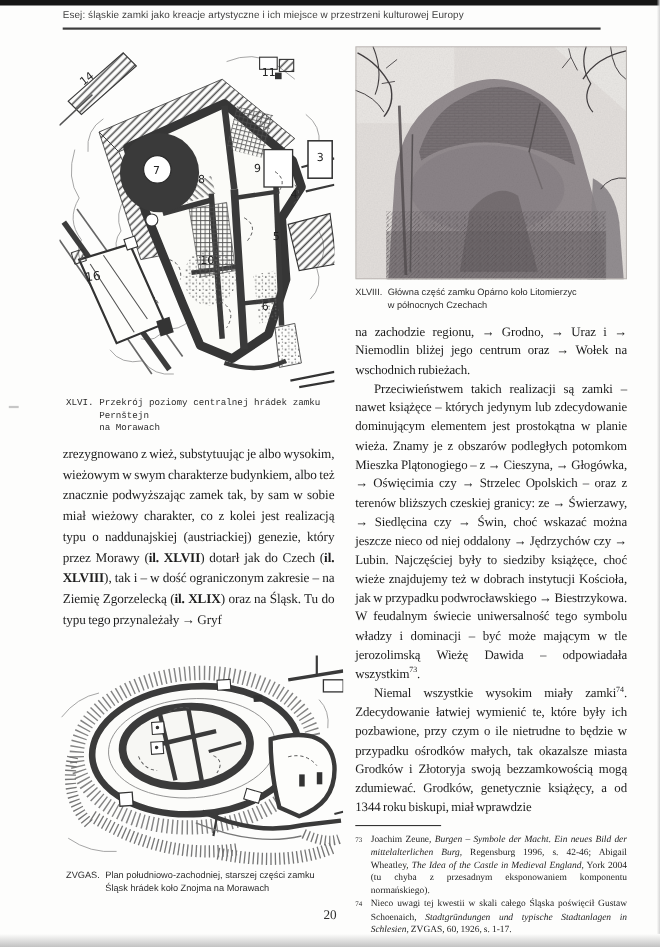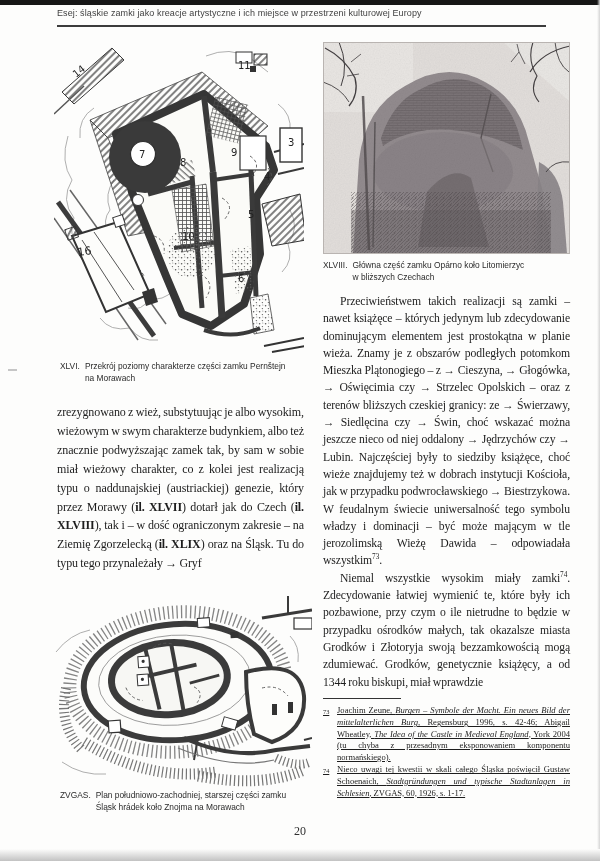--- a/index.html
+++ b/index.html
@@ -22,21 +22,21 @@
   .body-text{text-align:justify;hyphens:auto;-webkit-hyphens:auto;}
   .left-par{position:absolute;left:57px;top:403px;width:247px;font-size:12px;
         line-height:18.9px;letter-spacing:-.1px;word-spacing:-.6px;}
   .right-col{position:absolute;left:323px;top:293px;width:247px;font-size:11.7px;
         line-height:17.3px;letter-spacing:-.1px;word-spacing:-.6px;}
   .right-col p{margin:0;}
   .right-col p.ind{text-indent:17px;}
   sup{font-size:.62em;line-height:0;vertical-align:super;}
   .fn-rule{width:78px;height:1.6px;background:#333;margin:7px 0 6px 0;}
   .footnote{display:flex;font-size:8.6px;line-height:11.6px;letter-spacing:0;
-        word-spacing:-.3px;text-align:justify;margin-bottom:1px;text-decoration:underline;}
+        word-spacing:-.3px;text-align:justify;margin-bottom:1px;}
   .footnote .fn-num{flex:0 0 14px;font-size:6.3px;padding-top:1px;}
   .footnote .fn-body{flex:1;}
   .page-number{position:absolute;left:0;top:824px;width:600px;text-align:center;
         font-size:12px;color:#2f2f2f;}
   .margin-dash{position:absolute;left:8px;top:369px;width:9px;height:2px;background:#c6c6c6;}
   svg text{font-family:"DejaVu Sans",sans-serif;fill:#232323;}
 </style>
 </head>
 <body>
 
@@ -151,23 +151,23 @@
         <text x="234" y="106">3</text>
         <text x="210" y="140">4</text>
         <text x="194" y="178">5</text>
         <text x="184" y="242">6</text>
         <text x="128" y="200">10</text>
         <text x="24" y="216" font-size="11" transform="rotate(-8 24 216)">16</text>
       </g>
     </svg>
   </div>
 
-  <div class="caption" style="left:60px;top:361px;width:245px;">
+  <div class="caption" style="left:60px;top:361px;width:245px;font-family:Liberation Mono, monospace;">
     <span class="cap-label">XLVI.</span>
-    <span class="cap-text">Przekrój poziomy charakterze części zamku Pernštejn
+    <span class="cap-text">Przekrój poziomy centralnej hrádek zamku Pernštejn
 na Morawach</span>
   </div>
 
   <div class="left-par body-text"><span>zrezygnowano z wież, substytuując je albo wysokim, wieżowym w swym charakterze budynkiem, albo też znacznie podwyższając zamek tak, by sam w sobie miał wieżowy charakter, co z kolei jest realizacją typu o naddunajskiej (austriackiej) genezie, który przez Morawy (</span><span style="font-weight: bold;">il. XLVII</span><span>) dotarł jak do Czech (</span><span style="font-weight: bold;">il. XLVIII</span><span>), tak i – w dość ograniczonym zakresie – na Ziemię Zgorzelecką (</span><span style="font-weight: bold;">il. XLIX</span><span>) oraz na Śląsk. Tu do typu tego przynależały → Gryf</span></div>
 
   <div class="fig" style="left:48px;top:592px;width:264px;height:196px;">
     <svg viewBox="0 0 264 196" width="264" height="196">
       <g stroke="#999" stroke-width=".8" fill="none">
         <path d="M8,60 q14,-18 34,-22"></path>
           <path d="M242,44 q10,10 8,26"></path>
@@ -274,25 +274,26 @@
         <path d="M247,120 q-16,-2 -24,10" stroke-width=".9"></path>
       </g>
       <rect x="0" y="0" width="247" height="212" filter="url(#grain)" opacity=".14" style="mix-blend-mode:multiply"></rect>
       <rect x=".5" y=".5" width="246" height="211" fill="none" stroke="#b9b4b1"></rect>
     </svg>
   </div>
 
   <div class="caption" style="left:323px;top:260px;width:247px;">
     <span class="cap-label">XLVIII.</span>
     <span class="cap-text">Główna część zamku Opárno koło Litomierzyc
-w bliższych Czechach</span>
+w północnych Czechach</span>
   </div>
 
   <div class="right-col">
     <div class="body-text">
+      <p><span>na zachodzie regionu, → Grodno, → Uraz i → Niemodlin bliżej jego centrum oraz → Wołek na wschodnich rubieżach.</span></p>
       <p class="ind"><span>Przeciwieństwem takich realizacji są zamki – nawet książęce – których jedynym lub zdecydowanie dominującym elementem jest prostokątna w planie wieża. Znamy je z obszarów podległych potomkom Mieszka Plątonogiego – z → Cieszyna, → Głogówka, → Oświęcimia czy → Strzelec Opolskich – oraz z terenów bliższych czeskiej granicy: ze → Świerzawy, → Siedlęcina czy → Świn, choć wskazać można jeszcze nieco od niej oddalony → Jędrzychów czy → Lubin. Najczęściej były to siedziby książęce, choć wieże znajdujemy też w dobrach instytucji Kościoła, jak w przypadku podwrocławskiego → Biestrzykowa. W feudalnym świecie uniwersalność tego symbolu władzy i dominacji – być może mającym w tle jerozolimską Wieżę Dawida – odpowiadała wszystkim</span><sup>73</sup><span>.</span></p>
       <p class="ind"><span>Niemal wszystkie wysokim miały zamki</span><sup>74</sup><span>. Zdecydowanie łatwiej wymienić te, które były ich pozbawione, przy czym o ile nietrudne to będzie w przypadku ośrodków małych, tak okazalsze miasta Grodków i Złotoryja swoją bezzamkowością mogą zdumiewać. Grodków, genetycznie książęcy, a od 1344 roku biskupi, miał wprawdzie</span></p>
     </div>
     <div class="fn-rule"></div>
     <div class="footnote">
       <span class="fn-num">73</span>
       <span class="fn-body"><span>Joachim Zeune, </span><span style="font-style: italic;">Burgen – Symbole der Macht. Ein neues Bild der mittelalterlichen Burg</span><span>, Regensburg 1996, s. 42-46; Abigail Wheatley, </span><span style="font-style: italic;">The Idea of the Castle in Medieval England</span><span>, York 2004 (tu chyba z przesadnym eksponowaniem komponentu normańskiego).</span></span>
     </div>
     <div class="footnote">
       <span class="fn-num">74</span>

